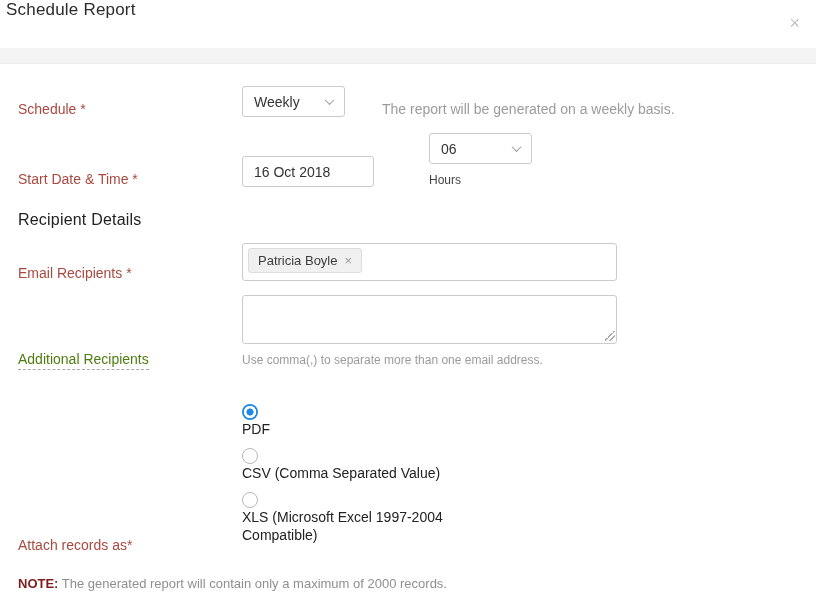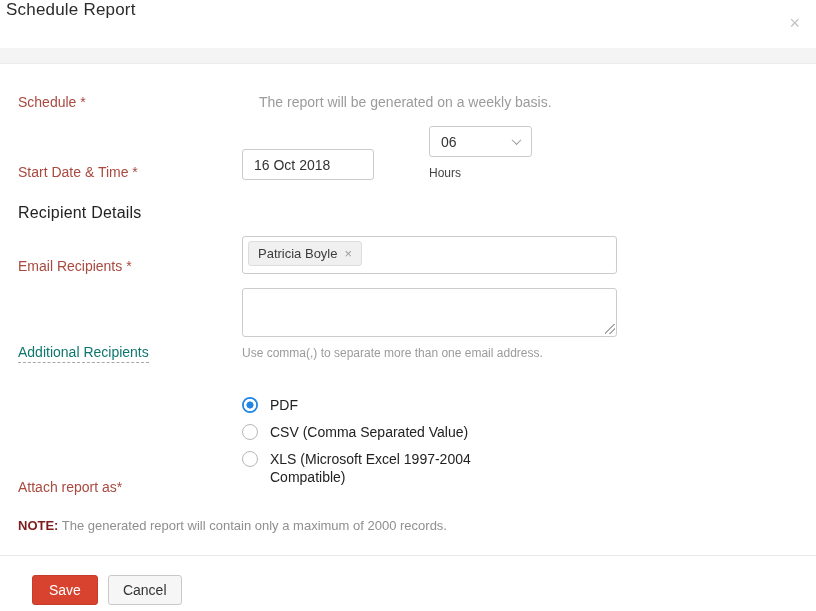--- a/index.html
+++ b/index.html
@@ -10,21 +10,21 @@
   .dlg-header { position: relative; height: 48px; background: #fff; display: flex; align-items: flex-start; padding: 0 6px; }
   .dlg-title { font-size: 17px; color: #2b2b2b; letter-spacing: .2px; }
   .close-btn { position: absolute; right: 16px; top: 14px; font-size: 18px; color: #c3c3c3; cursor: pointer; line-height: 1; }
   .gray-band { height: 16px; background: #f4f4f4; border-bottom: 1px solid #ececec; }
 
   
   .form-body { padding: 22px 18px 0 18px; }
   .form-row { display: flex; align-items: flex-end; gap: 20px; }
   .lbl-col { width: 204px; flex: none; padding-top: 8px; font-size: 14px; }
   .lbl-red { color: #a9493f; }
-  .lbl-dark { color: #0f766e; }
+  .lbl-dark { color: #4d7c0f; }
   .dashed-u { border-bottom: 1px dashed #a8a8a8; padding-bottom: 2px; }
 
   
   .select-box { height: 31px; border: 1px solid #ccc; border-radius: 3px; background: #fff;
     display: flex; align-items: center; justify-content: space-between; padding: 0 11px; cursor: pointer; }
   .select-value { font-size: 14px; color: #333; }
   .chevron { width: 7px; height: 7px; border-right: 1.6px solid #9a9a9a; border-bottom: 1.6px solid #9a9a9a;
     transform: rotate(45deg) translate(-1px,-1px); flex: none; }
   .help-inline { font-size: 14px; color: #9b9b9b; padding-top: 8px; margin-left: 17px; }
 
@@ -42,21 +42,21 @@
   .chip-x { color: #9b9b9b; font-size: 13px; margin-left: 7px; cursor: pointer; }
 
   .ta-wrap { position: relative; width: 375px; }
   .textarea { width: 375px; height: 49px; border: 1px solid #ccc; border-radius: 3px; resize: none;
     font-family: inherit; font-size: 14px; padding: 6px 10px; outline: none; display: block; }
   .resize-grip { position: absolute; right: 2px; bottom: 3px; width: 10px; height: 10px; pointer-events: none;
     background: linear-gradient(135deg, transparent 0 45%, #aaa 45% 53%, transparent 53% 68%, #aaa 68% 76%, transparent 76%); }
   .help-under { font-size: 12px; color: #9b9b9b; margin-top: 9px; }
 
   .radio-group { padding-top: 2px; }
-  .radio-row { display: flex; align-items: flex-start; margin-bottom: 9px; cursor: pointer; }
+  .radio-row { display: flex; align-items: flex-start; margin-bottom: 9px; cursor: pointer; flex-direction: column; }
   .radio { width: 16px; height: 16px; border-radius: 50%; flex: none; margin-right: 12px; margin-top: 1px;
     border: 1px solid #b7b7b7; background: #fff; }
   .radio.selected { border: none;
     background: radial-gradient(circle, #2187e7 0 29%, #fff 34% 52%, #2187e7 58% 100%); }
   .radio-label { font-size: 14px; color: #222; line-height: 18px; max-width: 272px; }
 
   .note-line { margin-top: 23px; font-size: 13px; color: #8f8f8f; }
   .note-prefix { color: #7f1d1d; font-weight: bold; }
 
   .footer-sep { border: none; border-top: 1px solid #e8e8e8; margin-top: 22px; }
@@ -79,20 +79,24 @@
 <div class="dlg-header">
   <span class="dlg-title">Schedule Report</span>
   <span class="close-btn">×</span>
 </div>
 <div class="gray-band"></div>
 
 <div class="form-body">
 
   <div class="form-row mb16">
     <div class="lbl-col lbl-red">Schedule *</div>
+    <div class="select-box w103">
+      <span class="select-value">Weekly</span>
+      <span class="chevron"></span>
+    </div>
     <div class="help-inline">The report will be generated on a weekly basis.</div>
   </div>
 
   <div class="form-row">
     <div class="lbl-col lbl-red">Start Date &amp; Time *</div>
     <input class="text-input gap-date" type="text" readonly="" value="16 Oct 2018" style="">
     <div class="time-col gap-hours">
       <div class="select-box w103">
         <span class="select-value">06</span>
         <span class="chevron"></span>
@@ -120,21 +124,21 @@
     <div>
       <div class="ta-wrap">
         <textarea class="textarea" style=""></textarea>
         <span class="resize-grip"></span>
       </div>
       <div class="help-under">Use comma(,) to separate more than one email address.</div>
     </div>
   </div>
 
   <div class="form-row mt34">
-    <div class="lbl-col lbl-red">Attach report as*</div>
+    <div class="lbl-col lbl-red">Attach records as*</div>
     <div class="radio-group">
       <div class="radio-row">
         <span class="radio selected"></span>
         <span class="radio-label">PDF</span>
       </div>
       <div class="radio-row">
         <span class="radio"></span>
         <span class="radio-label">CSV (Comma Separated Value)</span>
       </div>
       <div class="radio-row">

